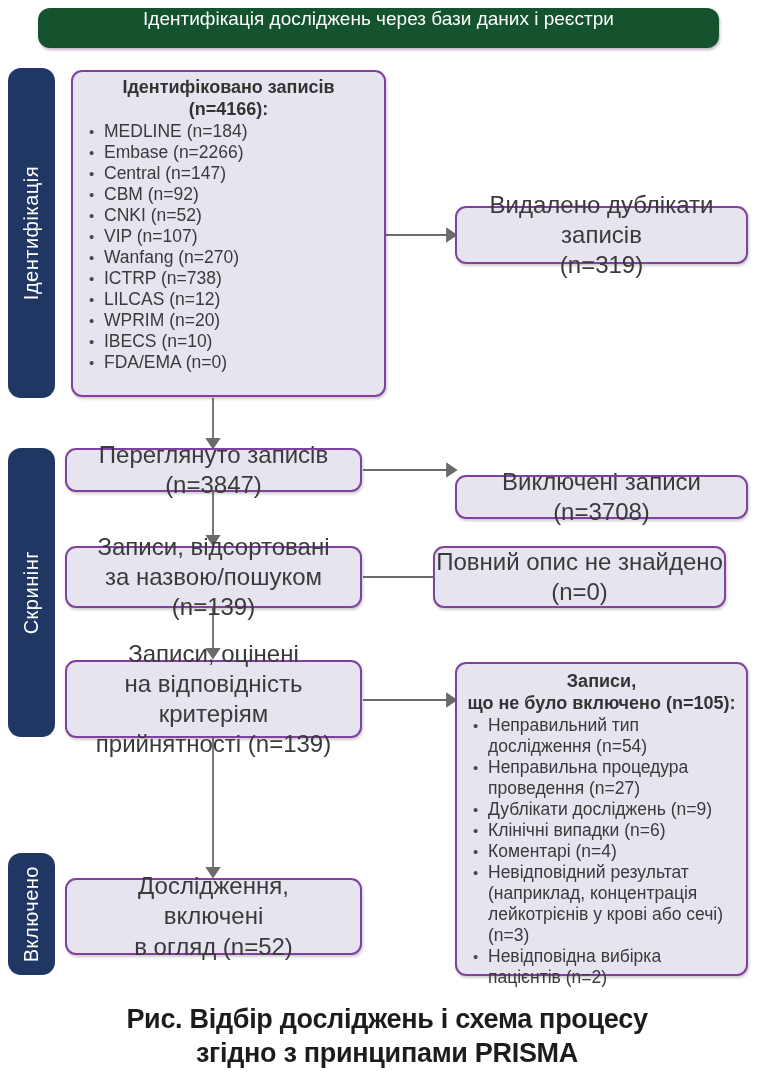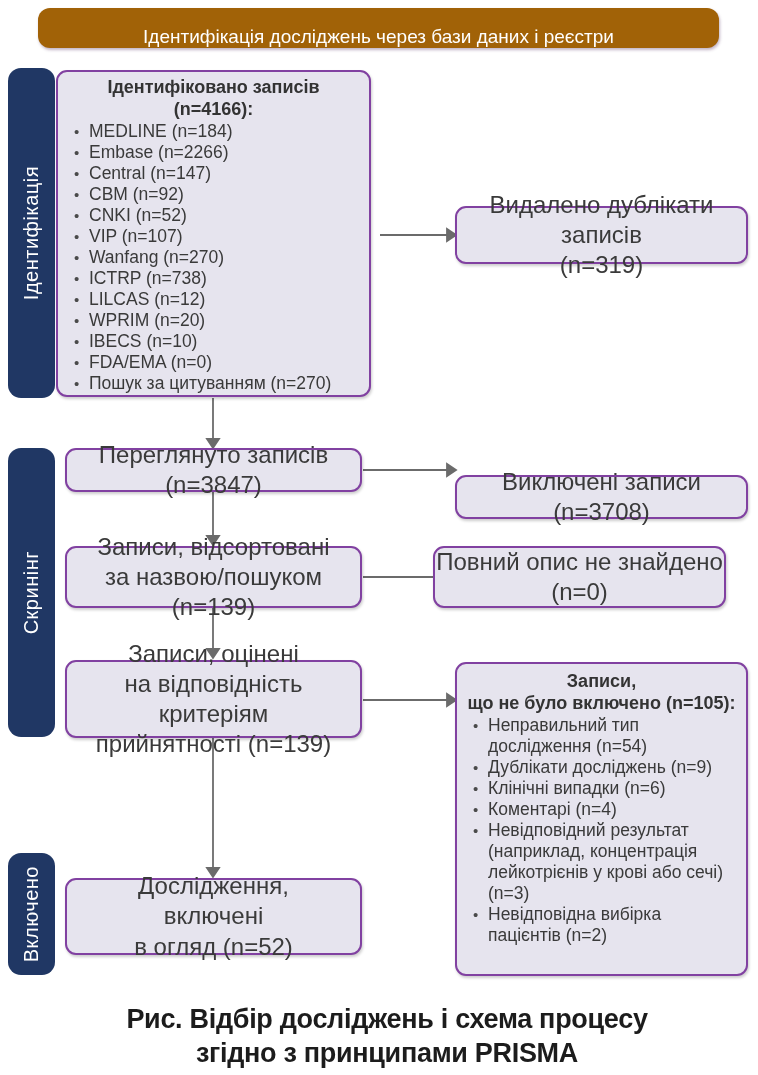--- a/index.html
+++ b/index.html
@@ -3,41 +3,41 @@
 <meta charset="utf-8">
 <style>
   html,body{margin:0;padding:0;background:#ffffff;}
   .canvas{
     position:relative;width:758px;height:1075px;background:#ffffff;overflow:hidden;
     font-family:"Liberation Sans","DejaVu Sans",sans-serif;color:#3a3a3a;
   }
   .arrows{position:absolute;left:0;top:0;width:758px;height:1075px;z-index:0;}
   .banner{
     position:absolute;left:38px;top:8px;width:681px;height:40px;z-index:1;
-    background:#a16207;border-radius:12px;display:flex;align-items:flex-end;justify-content:center;
+    background:#14532d;border-radius:12px;display:flex;align-items:flex-start;justify-content:center;
     color:#ffffff;font-size:19px;box-shadow:1px 2px 3px rgba(80,40,90,.35);
   }
   .sidebar{
     position:absolute;left:8px;width:47px;z-index:1;background:#203764;border-radius:13px;
     display:flex;align-items:center;justify-content:center;color:#ffffff;
   }
   .sidebar .vtext{writing-mode:vertical-rl;transform:rotate(180deg);font-size:20px;letter-spacing:.5px;}
   .sb-ident{top:68px;height:330px;}
   .sb-screen{top:448px;height:289px;}
   .sb-incl{top:853px;height:122px;}
   .flow-box{
     position:absolute;z-index:1;box-sizing:border-box;background:#e6e4ee;
     border:2.5px solid #8141a1;border-radius:11px;box-shadow:1px 2px 3px rgba(0,0,0,.2);
   }
   .center-box{
     display:flex;flex-direction:column;align-items:center;justify-content:center;
     text-align:center;font-size:24px;line-height:1.26;color:#3a3a3a;
   }
   .box-title{font-weight:bold;text-align:center;font-size:18px;line-height:22px;color:#333333;}
-  .box-identified{left:56px;top:70px;width:315px;height:327px;padding-top:4px;}
+  .box-identified{left:71px;top:70px;width:315px;height:327px;padding-top:4px;}
   .box-identified .box-title{margin:0;}
   .box-list{list-style:none;margin:1px 0 0;padding:0 8px 15px 13px;font-size:17.5px;line-height:21px;text-align:left;}
   .box-list li{position:relative;padding-left:18px;margin:0;}
   .box-list li::before{content:"\2022";position:absolute;left:3px;top:0;font-size:15px;color:#4a4a4a;}
   .box-dup{left:455px;top:206px;width:293px;height:58px;}
   .box-screened{left:65px;top:448px;width:297px;height:44px;}
   .box-excluded{left:455px;top:475px;width:293px;height:44px;}
   .box-sorted{left:65px;top:546px;width:297px;height:62px;}
   .box-notfound{left:433px;top:546px;width:293px;height:62px;}
   .box-assessed{left:65px;top:660px;width:297px;height:78px;}
@@ -114,21 +114,20 @@
         <li>Central (n=147)</li>
         <li>CBM (n=92)</li>
         <li>CNKI (n=52)</li>
         <li>VIP (n=107)</li>
         <li>Wanfang (n=270)</li>
         <li>ICTRP (n=738)</li>
         <li>LILCAS (n=12)</li>
         <li>WPRIM (n=20)</li>
         <li>IBECS (n=10)</li>
         <li>FDA/EMA (n=0)</li>
-        <li>Пошук за цитуванням (n=270)</li>
       </ul>
   </div>
 
   <div class="flow-box center-box box-dup">
     <span class="line">Видалено дублікати записів</span>
     <span class="line">(n=319)</span>
   </div>
 
   <div class="flow-box center-box box-screened">
     <span class="line">Переглянуто записів (n=3847)</span>
@@ -154,20 +153,21 @@
     <span class="line">прийнятності (n=139)</span>
   </div>
 
   <div class="flow-box box-notincluded">
     <div class="box-title">
       <span class="line">Записи,</span>
       <span class="line">що не було включено (n=105):</span>
     </div>
     <ul class="box-list">
         <li>Неправильний тип дослідження (n=54)</li>
+        <li>Неправильна процедура проведення (n=27)</li>
         <li>Дублікати досліджень (n=9)</li>
         <li>Клінічні випадки (n=6)</li>
         <li>Коментарі (n=4)</li>
         <li>Невідповідний результат (наприклад, концентрація лейкотрієнів у крові або сечі) (n=3)</li>
         <li>Невідповідна вибірка пацієнтів (n=2)</li>
       </ul>
   </div>
 
   <div class="flow-box center-box box-included">
     <span class="line">Дослідження,</span>

